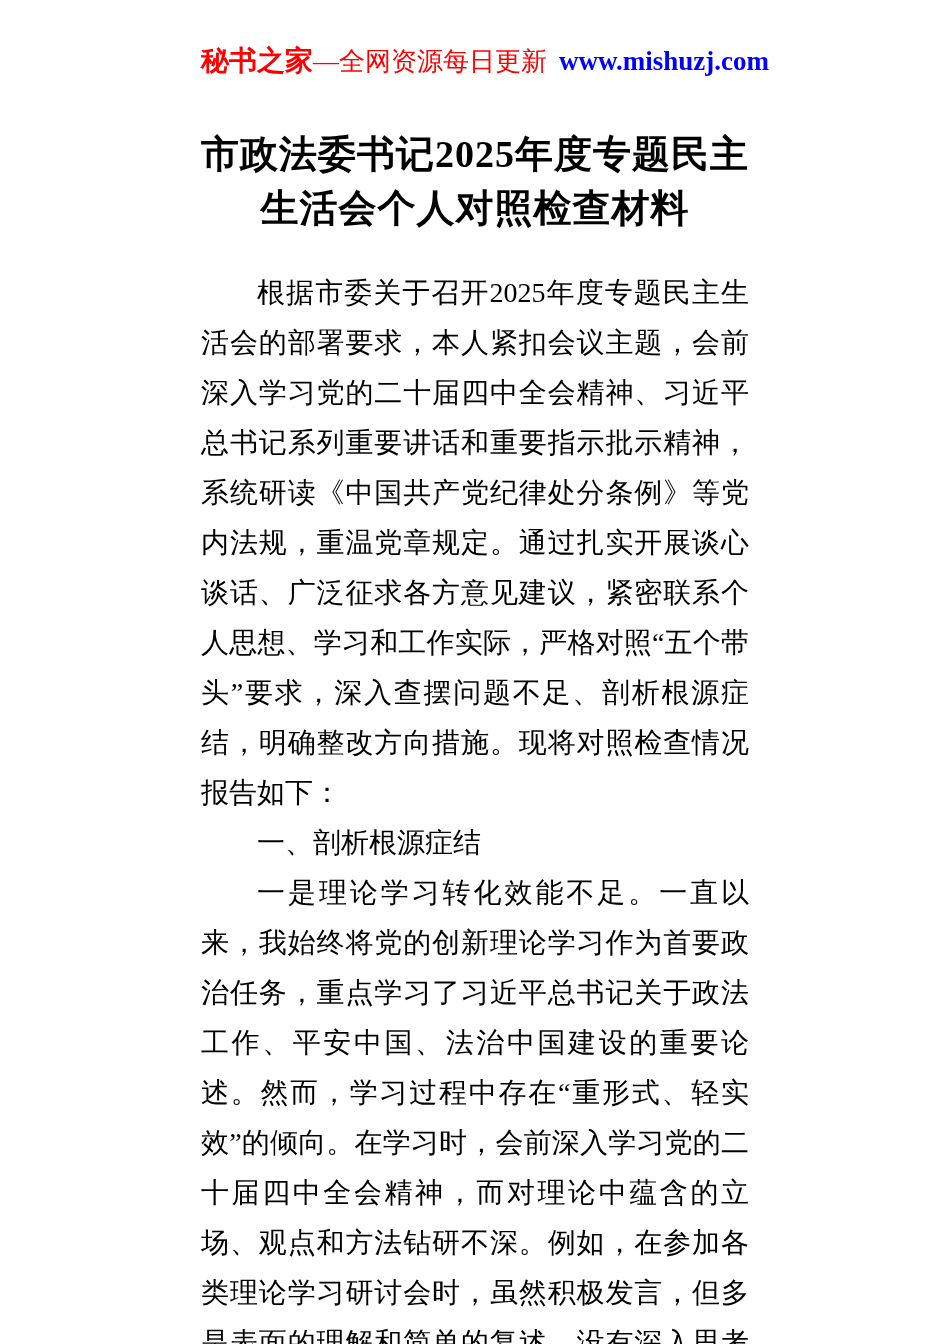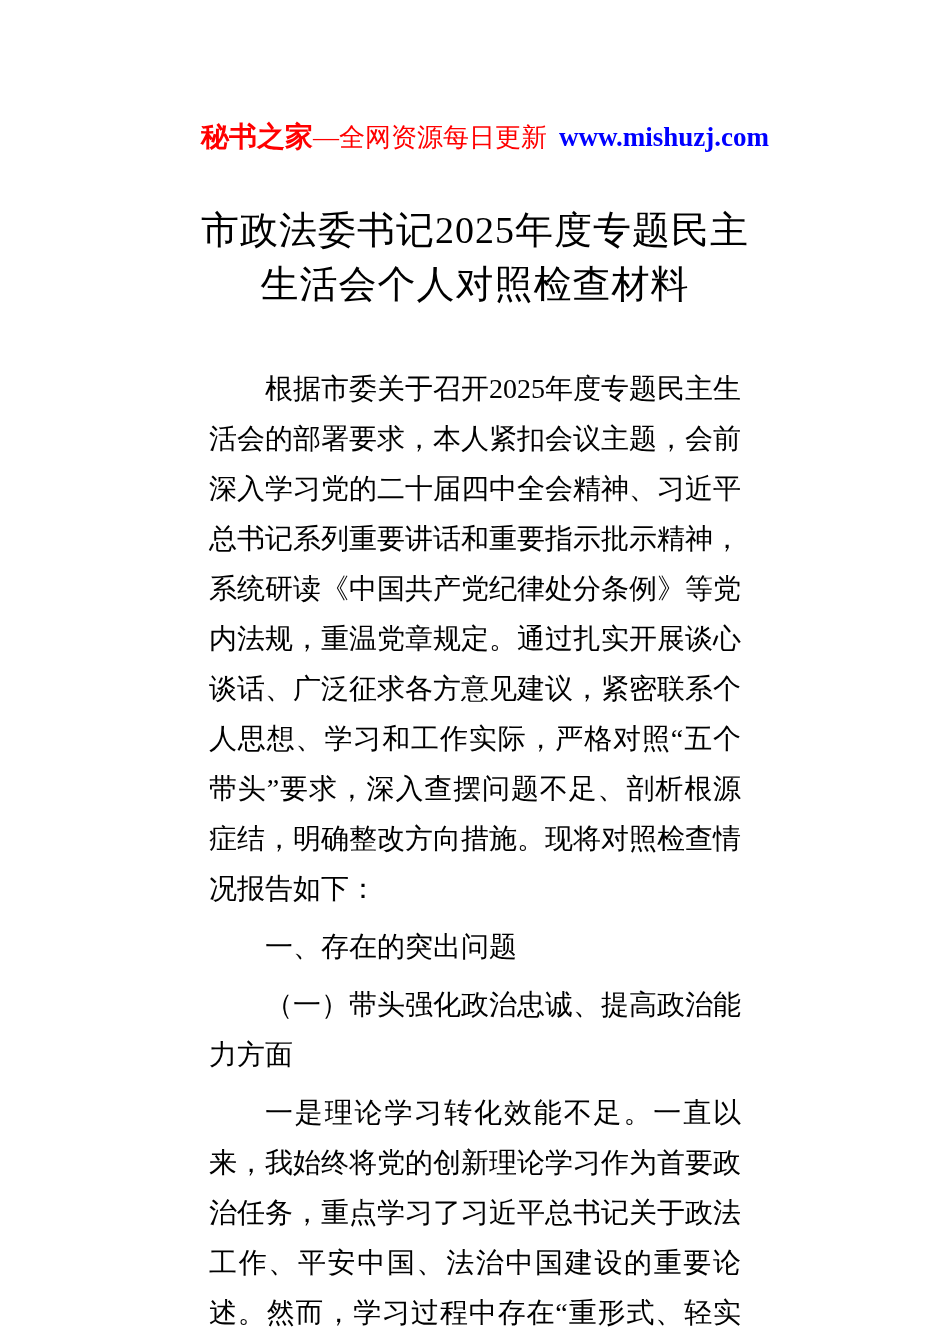--- a/index.html
+++ b/index.html
@@ -3,21 +3,21 @@
 <meta charset="utf-8">
 <style>
   * { margin: 0; padding: 0; box-sizing: border-box; }
   html, body { background: #ffffff; }
   .page {
     position: relative;
     width: 798px;
     height: 1344px;
     margin: 0 auto;
     background: #ffffff;
-    padding: 120px 125px 0 125px;
+    padding: 44px 125px 0 125px;
     font-family: "Liberation Serif", "DejaVu Serif", serif;
     color: #000000;
     overflow: hidden;
   }
   .site-header {
     text-align: center;
     white-space: nowrap;
     margin-bottom: 50px;
     line-height: 1.2;
   }
@@ -33,51 +33,50 @@
   .url {
     color: #0000ff;
     font-weight: bold;
     font-size: 27px;
     margin-left: 12px;
     text-decoration: none;
     cursor: pointer;
   }
   .doc-title {
     font-size: 38px;
-    font-weight: normal;
+    font-weight: bold;
     text-align: center;
     line-height: 1.42;
     max-width: 700px;
-    margin: 0 auto 52px auto;
+    margin: 0 auto 32px auto;
     letter-spacing: 1px;
   }
   .doc-body {
     font-size: 28px;
     line-height: 50px;
     text-align: justify;
   }
   .doc-body p {
     text-indent: 2em;
-    margin: 8px;
+    margin: 0;
   }
   .lead-bold {
     font-weight: normal;
   }
 </style>
 </head>
 <body>
 
 <div class="page">
 
   <div class="site-header">
     <span class="brand">秘书之家</span><span class="tagline">—全网资源每日更新</span><span class="url">www.mishuzj.com</span>
   </div>
 
   <h1 class="doc-title">市政法委书记2025年度专题民主生活会个人对照检查材料</h1>
 
   <div class="doc-body">
     <p>根据市委关于召开2025年度专题民主生活会的部署要求，本人紧扣会议主题，会前深入学习党的二十届四中全会精神、习近平总书记系列重要讲话和重要指示批示精神，系统研读《中国共产党纪律处分条例》等党内法规，重温党章规定。通过扎实开展谈心谈话、广泛征求各方意见建议，紧密联系个人思想、学习和工作实际，严格对照“五个带头”要求，深入查摆问题不足、剖析根源症结，明确整改方向措施。现将对照检查情况报告如下：</p>
-    <p>一、存在的突出问题</p>
-    <p>（一）带头强化政治忠诚、提高政治能力方面</p>
+    <p>一、剖析根源症结</p>
     <p><span class="lead-bold">一是</span><span>理论学习转化效能不足。一直以来，我始终将党的创新理论学习作为首要政治任务，重点学习了习近平总书记关于政法工作、平安中国、法治中国建设的重要论述。然而，学习过程中存在“重形式、轻实效”的倾向。在学习时，会前深入学习党的二十届四中全会精神，而对理论中蕴含的立场、观点和方法钻研不深。例如，在参加各类理论学习研讨会时，虽然积极发言，但多是表面的理解和简单的复述，没有深入思考如</span></p>
   </div>
 
 </div>
 
 </body></html>

